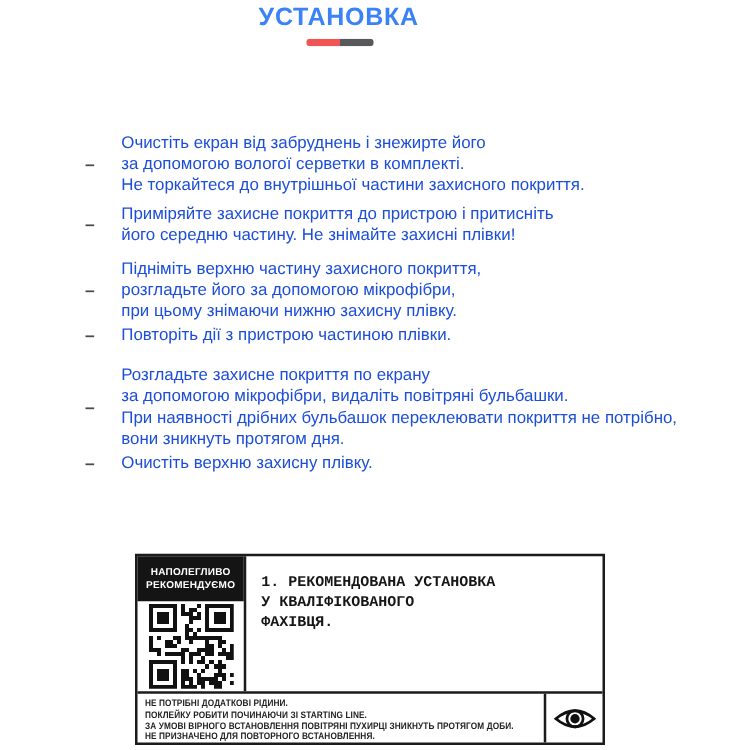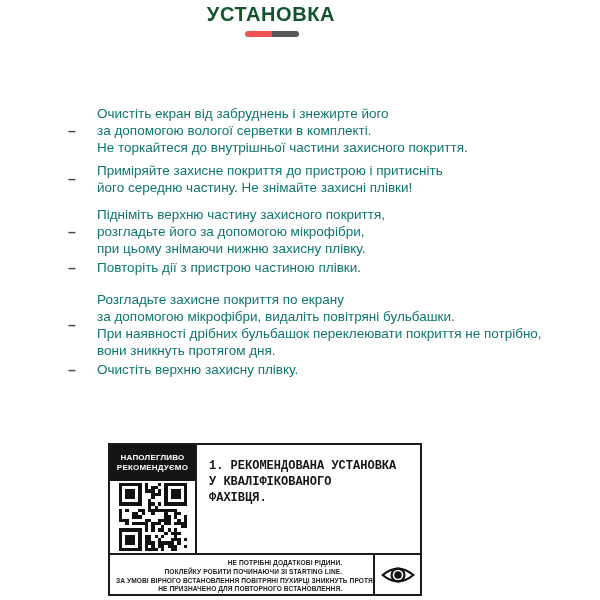--- a/index.html
+++ b/index.html
@@ -17,21 +17,21 @@
   
   .title {
     position: absolute;
     top: 3px;
     left: 0;
     width: 542px;
     text-align: center;
     font-size: 20px;
     font-weight: 600;
     letter-spacing: 0.6px;
-    color: #14532d;
+    color: #3b82f6;
   }
   .title-divider {
     position: absolute;
     top: 31px;
     left: 245px;
     width: 54px;
     height: 6px;
     border-radius: 3px;
     overflow: hidden;
     display: flex;
@@ -47,36 +47,36 @@
     flex: none;
     width: 11px;
     font-weight: 700;
     font-size: 14px;
     color: #4a4a4a;
   }
   .instructions .text {
     margin-left: 18px;
     font-size: 13.5px;
     line-height: 17px;
-    color: #0f766e;
+    color: #1d4ed8;
     white-space: pre-line;
   }
   .item-1 { top: 105px; }
   .item-2 { top: 162px; }
   .item-3 { top: 206px; }
   .item-4 { top: 259px; }
   .item-5 { top: 291px; }
   .item-6 { top: 361px; }
 
   
   .rec-box {
     position: absolute;
     left: 108px;
     top: 443px;
-    width: 314px;
+    width: 376px;
     height: 153px;
     border: 2px solid #1b1b1b;
     display: flex;
     flex-direction: column;
     background: #fff;
   }
   .box-top { flex: 1; display: flex; border-bottom: 2px solid #1b1b1b; min-height: 0; }
   .box-left {
     width: 87px;
     flex: none;
@@ -104,21 +104,21 @@
   .box-right { flex: 1; padding: 13px 5px 0 12px; font-family: Liberation Mono, monospace; }
   .box-right p {
     margin: 0 0 13px 0;
     font-size: 12px;
     font-weight: 700;
     line-height: 16px;
     color: #161616;
     white-space: pre-line;
   }
 
-  .box-bottom { height: 39px; flex: none; display: flex; text-align: right; }
+  .box-bottom { height: 39px; flex: none; display: flex; }
   .fine-print { flex: 1; padding: 4px 0 0 6px; overflow: hidden; }
   .fine-print-inner { transform: scaleX(0.88); transform-origin: 0 0; }
   .fine-print-inner div {
     font-size: 7.5px;
     font-weight: 700;
     line-height: 8.8px;
     color: #222;
     white-space: nowrap;
     letter-spacing: 0.1px;
   }

